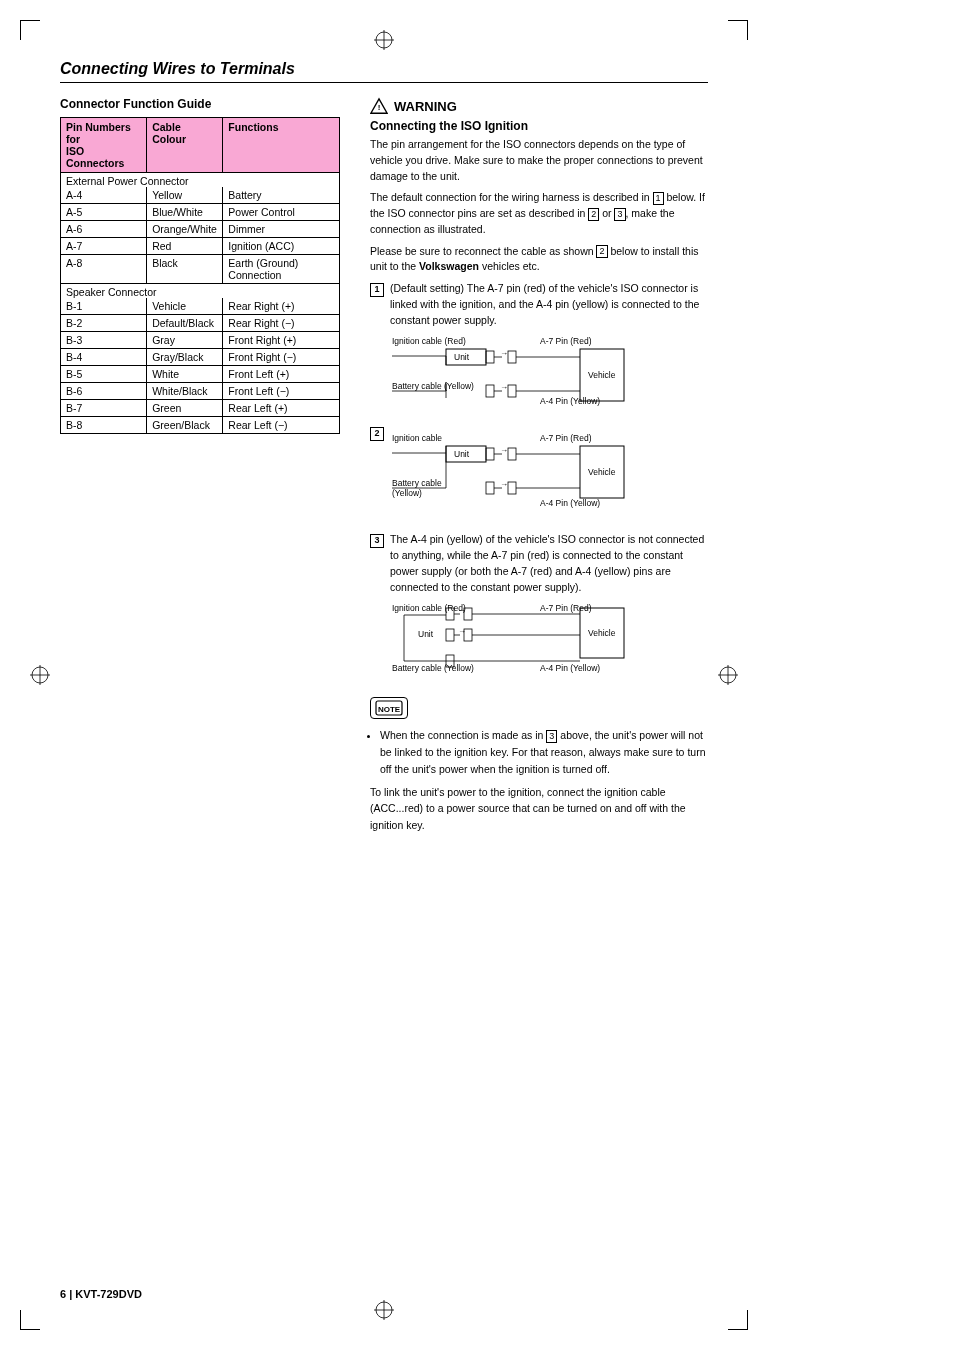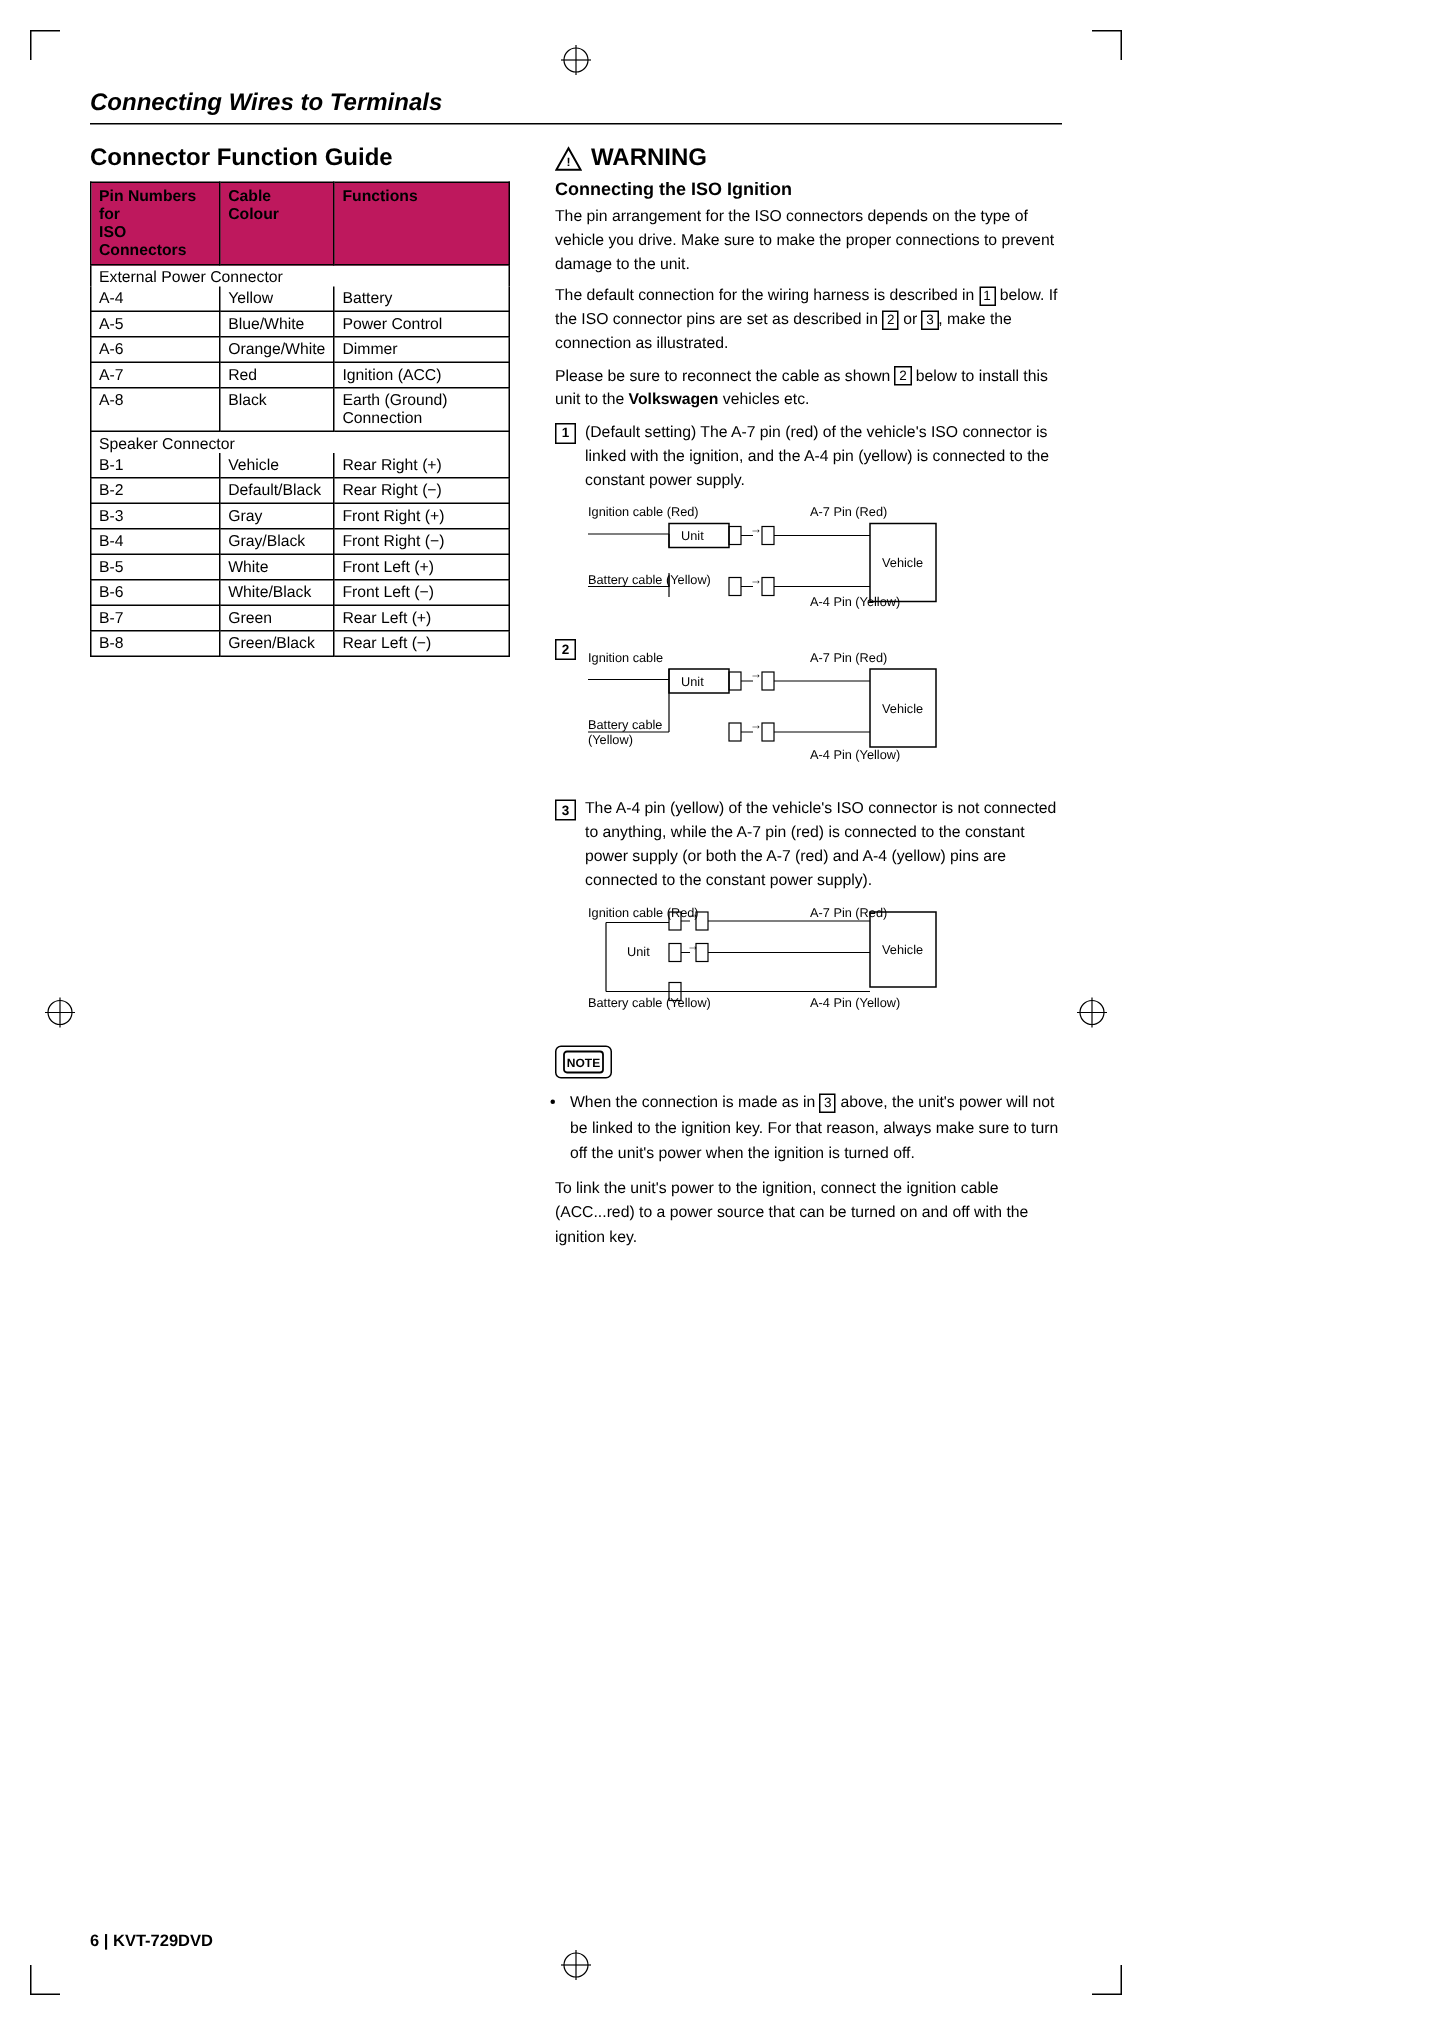--- a/index.html
+++ b/index.html
@@ -63,58 +63,58 @@
 
     .left-col {
       flex: 0 0 280px;
     }
 
     .right-col {
       flex: 1;
     }
 
     .section-title {
-      font-size: 16px;
+      font-size: 12px;
       font-weight: bold;
       margin-bottom: 6px;
     }
 
     
     .connector-table {
       border-collapse: collapse;
       width: 100%;
       font-size: 10.5px;
     }
     .connector-table th {
       border: 1px solid #000;
       padding: 3px 5px;
       text-align: left;
       font-weight: bold;
-      background: #be185d;
+      background: #f9a8d4;
       vertical-align: top;
     }
     .connector-table td {
       border: 1px solid #000;
       padding: 2px 5px;
       vertical-align: top;
     }
 
     
     .warning-header {
       display: flex;
       align-items: center;
       gap: 6px;
       margin-bottom: 4px;
     }
     .warning-triangle {
       width: 18px;
       height: 18px;
     }
     .warning-title {
-      font-size: 16px;
+      font-size: 13px;
       font-weight: bold;
     }
     .warning-subtitle {
       font-size: 12px;
       font-weight: bold;
       margin-bottom: 4px;
     }
     .warning-text {
       font-size: 10.5px;
       line-height: 1.5;

